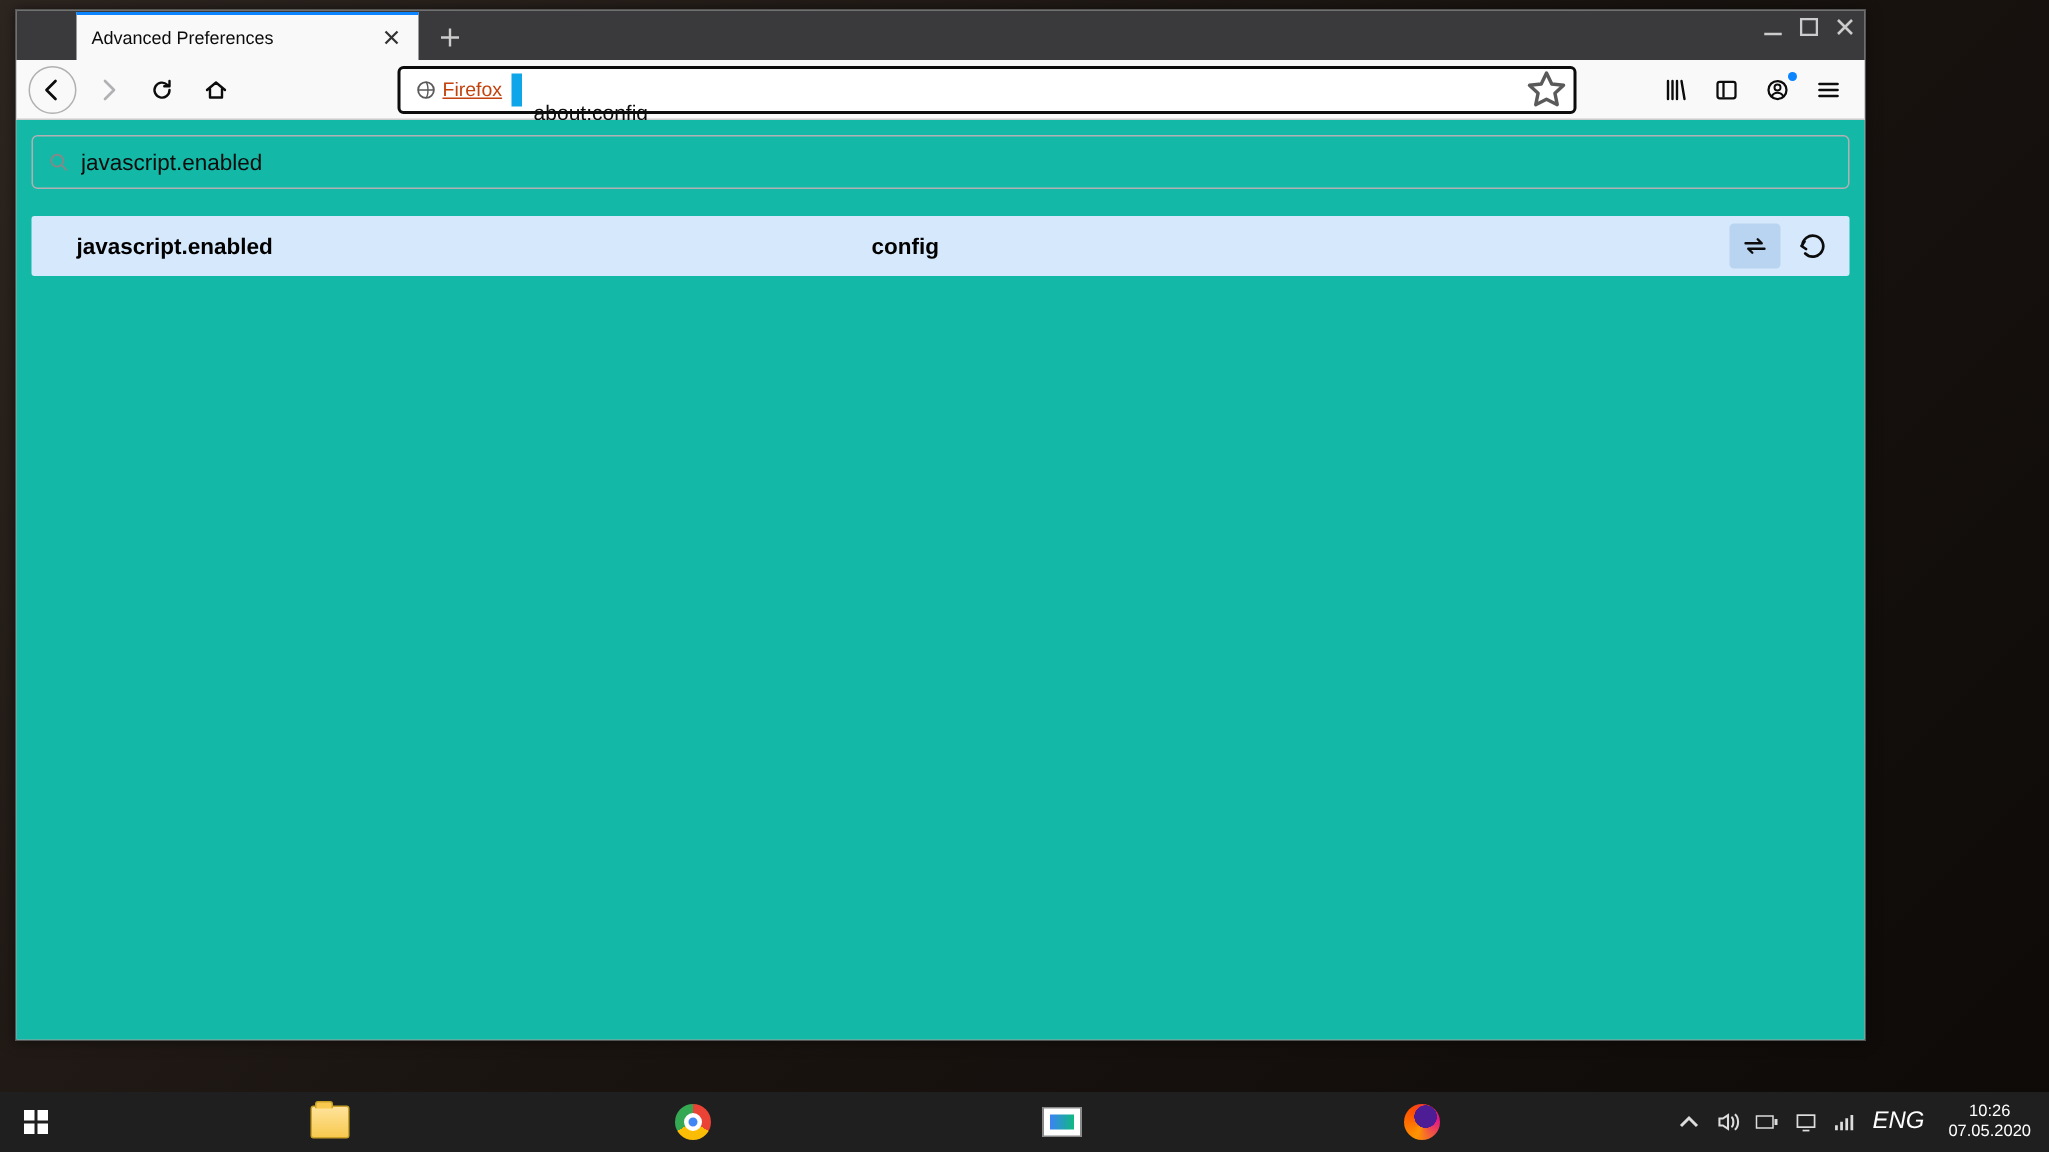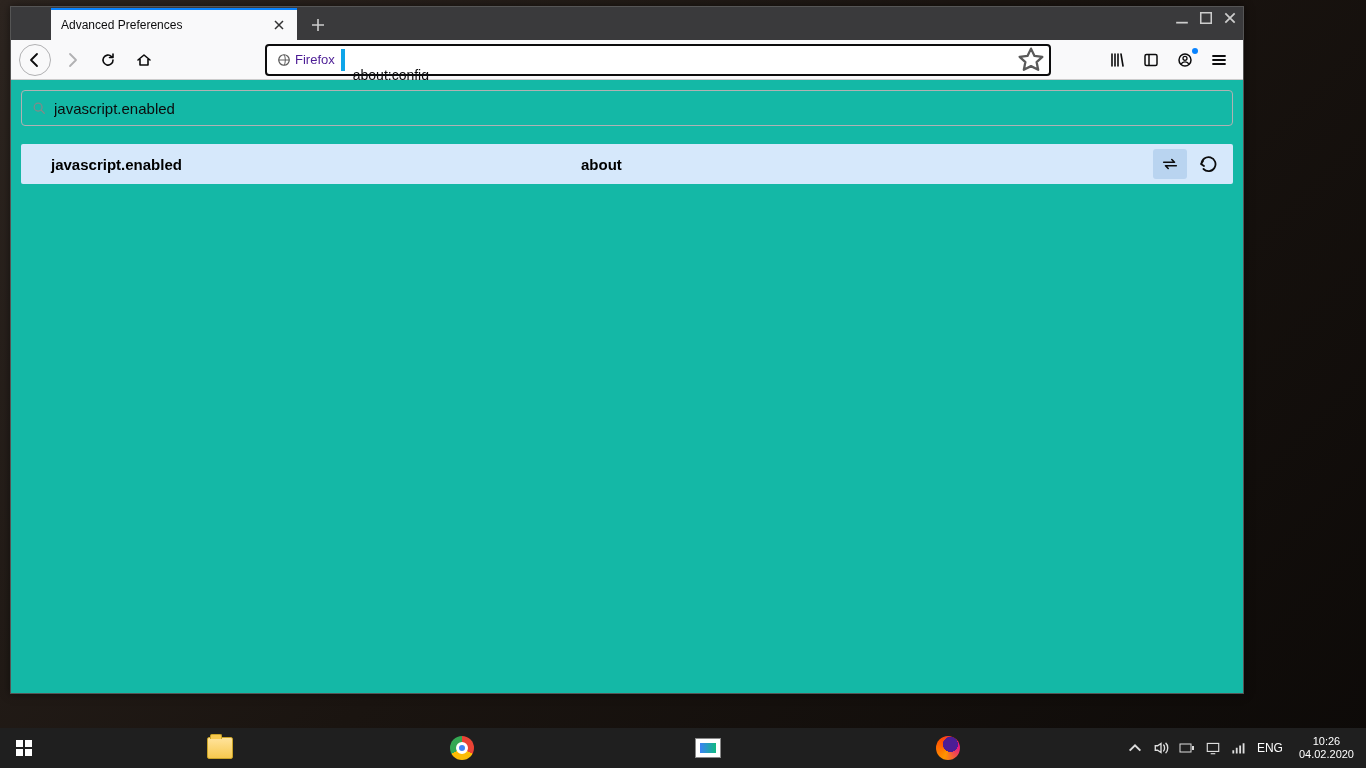--- a/index.html
+++ b/index.html
@@ -26,21 +26,21 @@
   
   .tabstrip {
     height: 33px;
     background: #3a3a3c;
     display: flex; align-items: flex-end;
     padding-left: 40px;
     position: relative;
   }
   .tab {
     height: 32px;
-    width: 246px;
+    width: 228px;
     background: #f9f9fa;
     border-top: 2px solid #0a84ff;
     border-radius: 0;
     display: flex; align-items: center;
     padding: 0 10px;
     font-size: 12px;
     color: #0c0c0d;
     position: relative;
   }
   .tab-close {
@@ -95,24 +95,25 @@
     height: 32px;
     background: #fff;
     border: 2px solid #0c0c0d;
     border-radius: 4px;
     display: flex; align-items: center;
     padding: 0 4px;
   }
   .url-identity {
     display:flex; align-items:center; gap:4px;
     padding: 0 6px;
-    border-right: 4px solid #0ea5e9;
+    border-right: 7px solid #0ea5e9;
     height: 22px;
-    color: #4c1d95;
+    color: #c2410c;
     font-size: 13px;
+    text-decoration: underline;
   }
   .url-identity svg { width: 14px; height: 14px; }
   .url-text {
     flex: 1; padding: 0 8px;
     font-size: 14px; color: #0c0c0d;
     border: none; outline: none;
     background: transparent;
     margin-top: 31px;
   }
   .url-star {
@@ -247,21 +248,21 @@
     background: radial-gradient(circle at 60% 35%,#4c1d95 0 35%,transparent 36%),
                 conic-gradient(from 200deg,#ff9500,#ff4f00,#e31587,#ff9500);
   }
 
   .tray {
     display:flex; align-items:center; gap:10px;
     padding: 0 6px;
     font-size: 11px;
   }
   .tray .ico { width:16px; height:16px; display:flex; align-items:center; justify-content:center; color:#ddd; }
-  .tray .lang { font-size:12px; }
+  .tray .lang { font-size:16px;font-style:italic; }
   .tray .clock { text-align:center; line-height:1.15; font-size:11px; padding:0 6px; }
 </style>
 </head>
 <body>
 
 <div class="desktop"></div>
 
 <div class="browser">
 
   <div class="tabstrip">
@@ -367,21 +368,21 @@
     <div class="search-wrap">
       <svg viewBox="0 0 16 16">
           <circle cx="7" cy="7" r="4.5" fill="none" stroke="currentColor" stroke-width="1.4"></circle>
           <path d="M10.5 10.5L14 14" stroke="currentColor" stroke-width="1.4" stroke-linecap="round"></path>
         </svg>
       <input class="search-input" value="javascript.enabled" style="">
     </div>
 
     <div class="pref-row">
       <div class="pref-name">javascript.enabled</div>
-      <div class="pref-value">about</div>
+      <div class="pref-value">config</div>
       <div class="pref-actions">
         <div class="pref-btn toggle">
           <svg viewBox="0 0 20 14">
             <path d="M3 5h12l-3-3M17 9H5l3 3" stroke="#0c0c0d" stroke-width="1.8" fill="none" stroke-linecap="round" stroke-linejoin="round"></path>
           </svg>
         </div>
         <div class="pref-btn">
           <svg viewBox="0 0 18 18">
             <path d="M4 6l-2 3 3 2M2.5 9a7 7 0 1 1 2 5" stroke="#0c0c0d" stroke-width="1.8" fill="none" stroke-linecap="round" stroke-linejoin="round"></path>
           </svg>
@@ -439,16 +440,16 @@
         </svg>
     </span>
     <span class="ico">
       <svg viewBox="0 0 14 12">
           <path d="M2 11V8M5 11V6M8 11V4M11 11V2" stroke="currentColor" stroke-width="1.6"></path>
         </svg>
     </span>
     <span class="lang">ENG</span>
     <div class="clock">
       <div>10:26</div>
-      <div>04.02.2020</div>
+      <div>07.05.2020</div>
     </div>
   </div>
 </div>
 
 </body></html>

